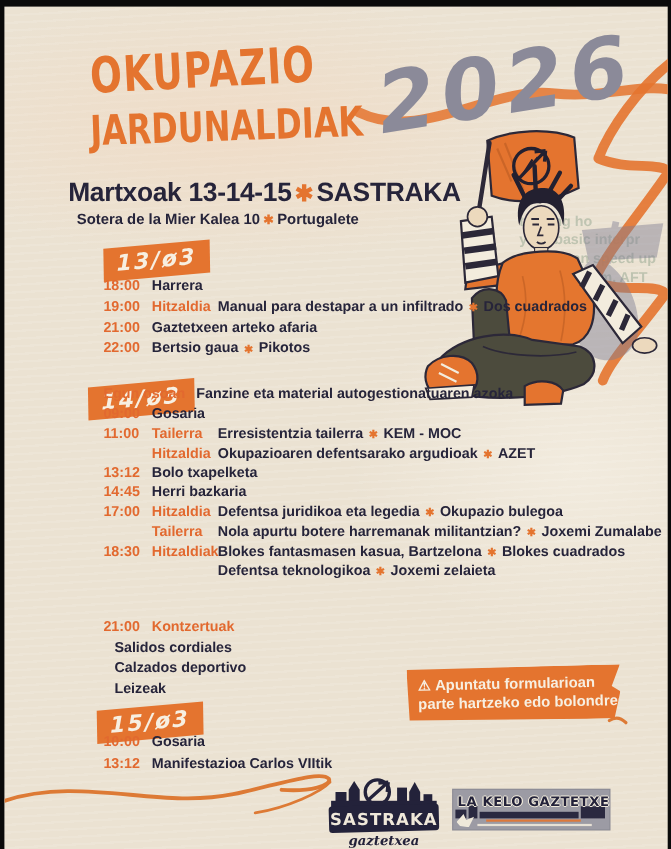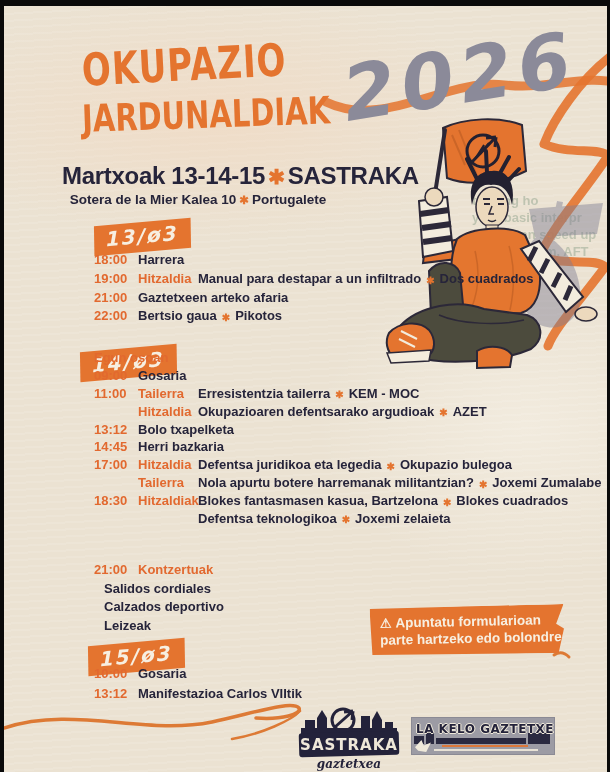--- a/index.html
+++ b/index.html
@@ -195,20 +195,21 @@
       <span class="ttl">Bertsio gaua</span>
       <span class="sep">✱</span>
       <span class="act">Pikotos</span>
     </div>
   </div>
 
   <div class="badge" id="badge2">14/ø3</div>
   <div class="rows" id="day2-rows">
     <div class="row">
       <span class="time wide">Egun osoan</span>
+      <span class="ttl">Fanzine eta material autogestionatuaren azoka</span>
     </div>
     <div class="row">
       <span class="time">09:00</span>
       <span class="ttl">Gosaria</span>
     </div>
     <div class="row">
       <span class="time">11:00</span>
       <span class="lbl">Tailerra</span>
       <span class="ttl">Erresistentzia tailerra</span>
       <span class="sep">✱</span>

